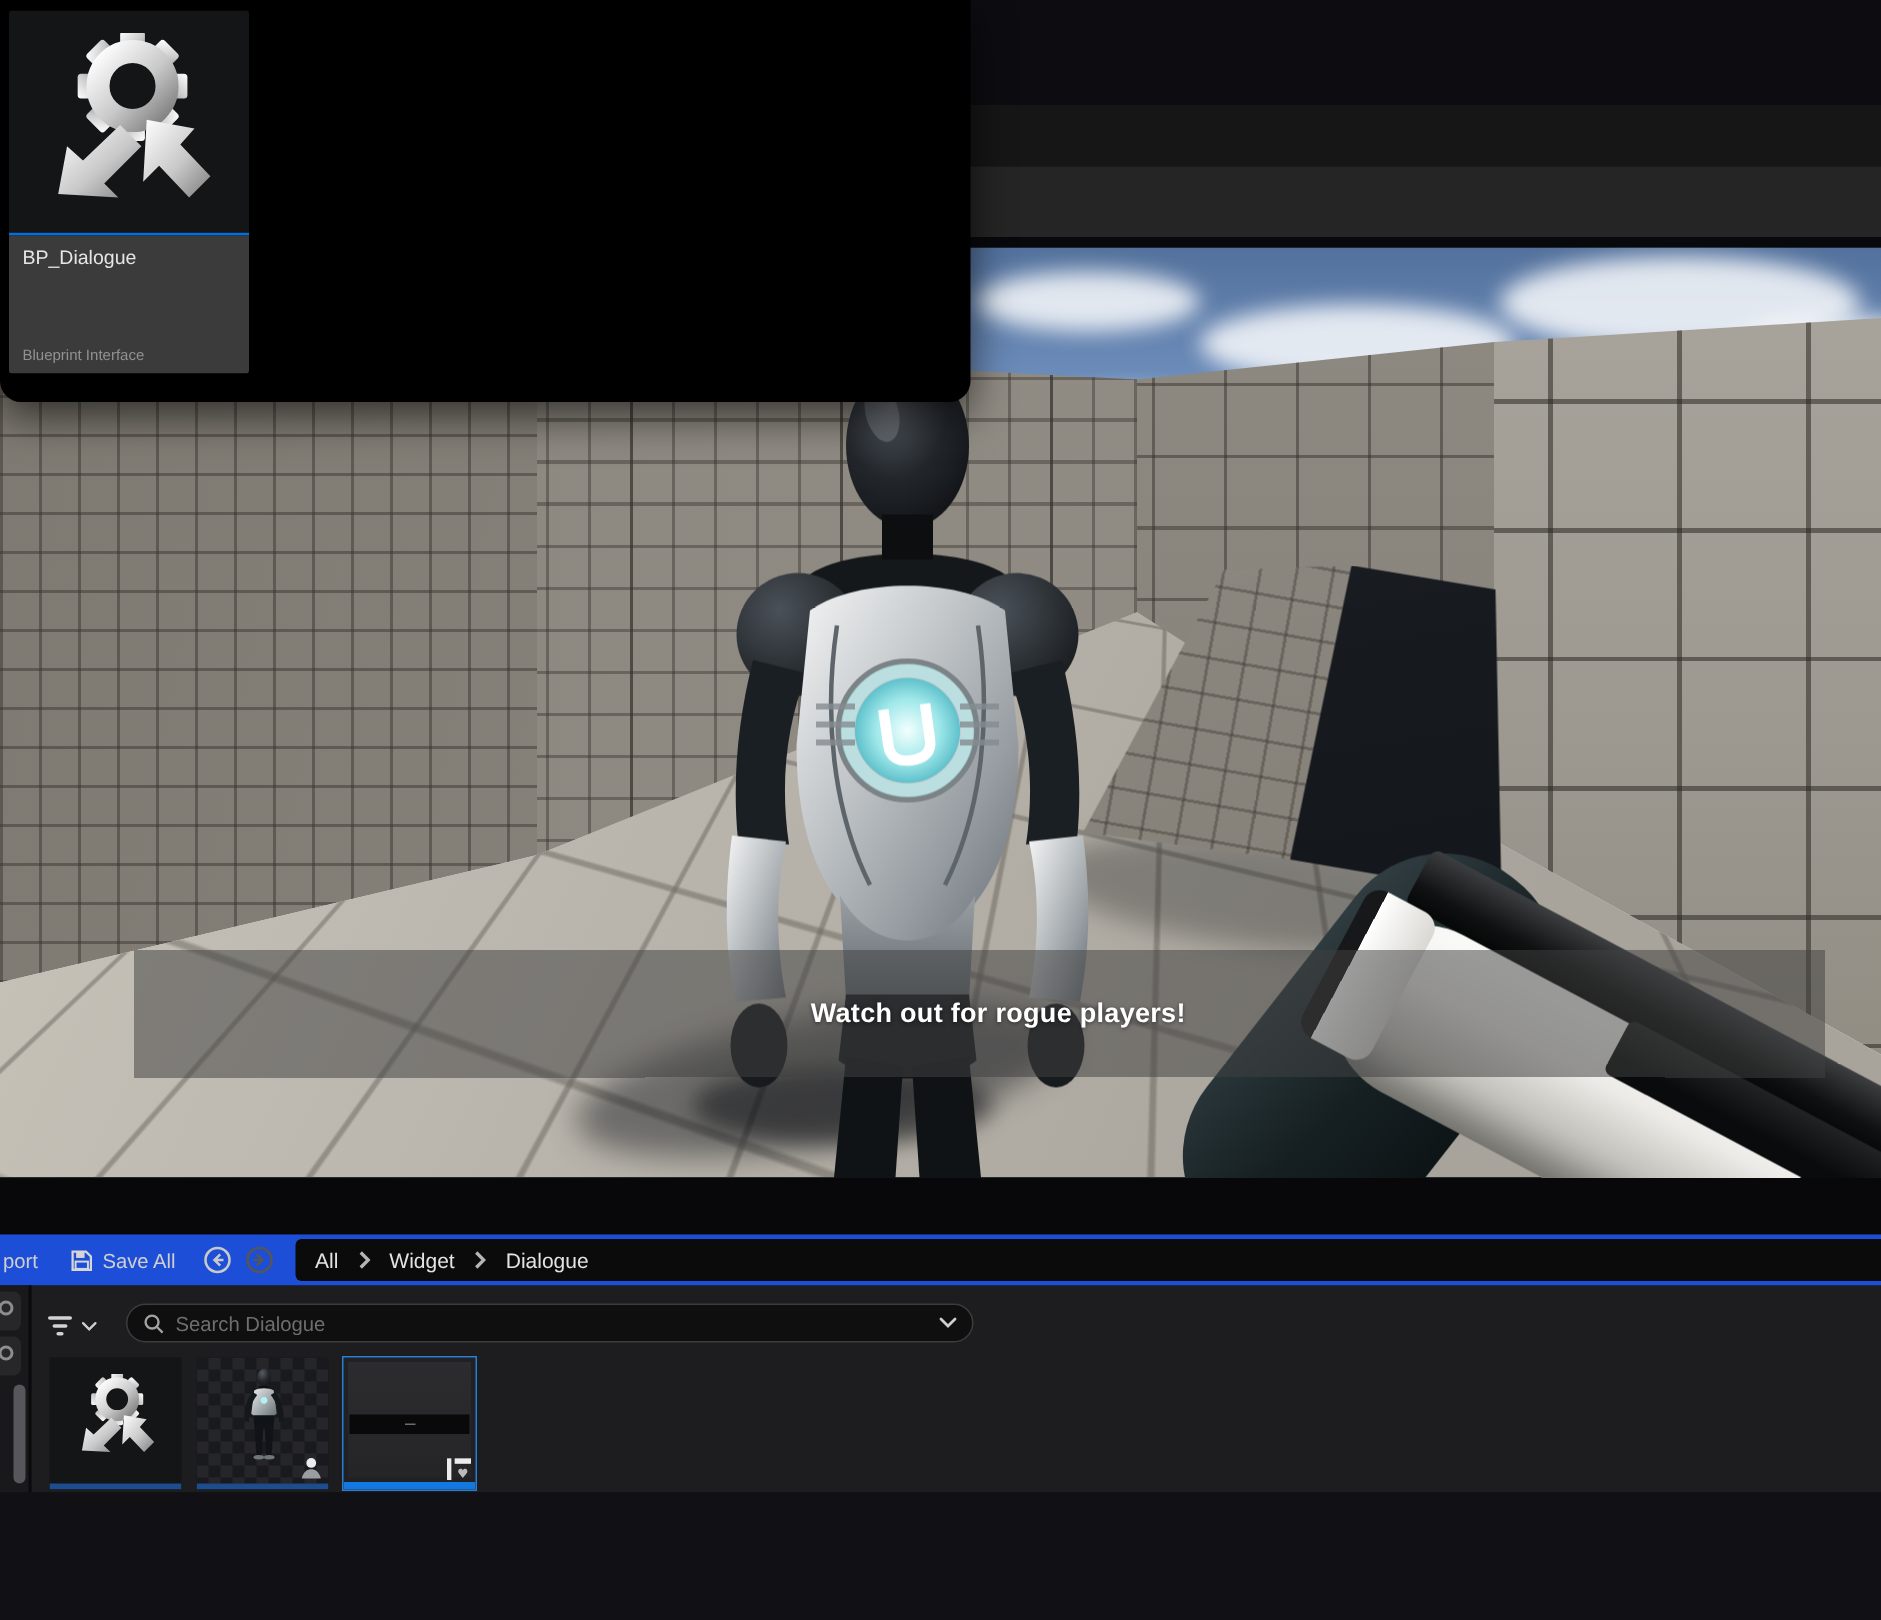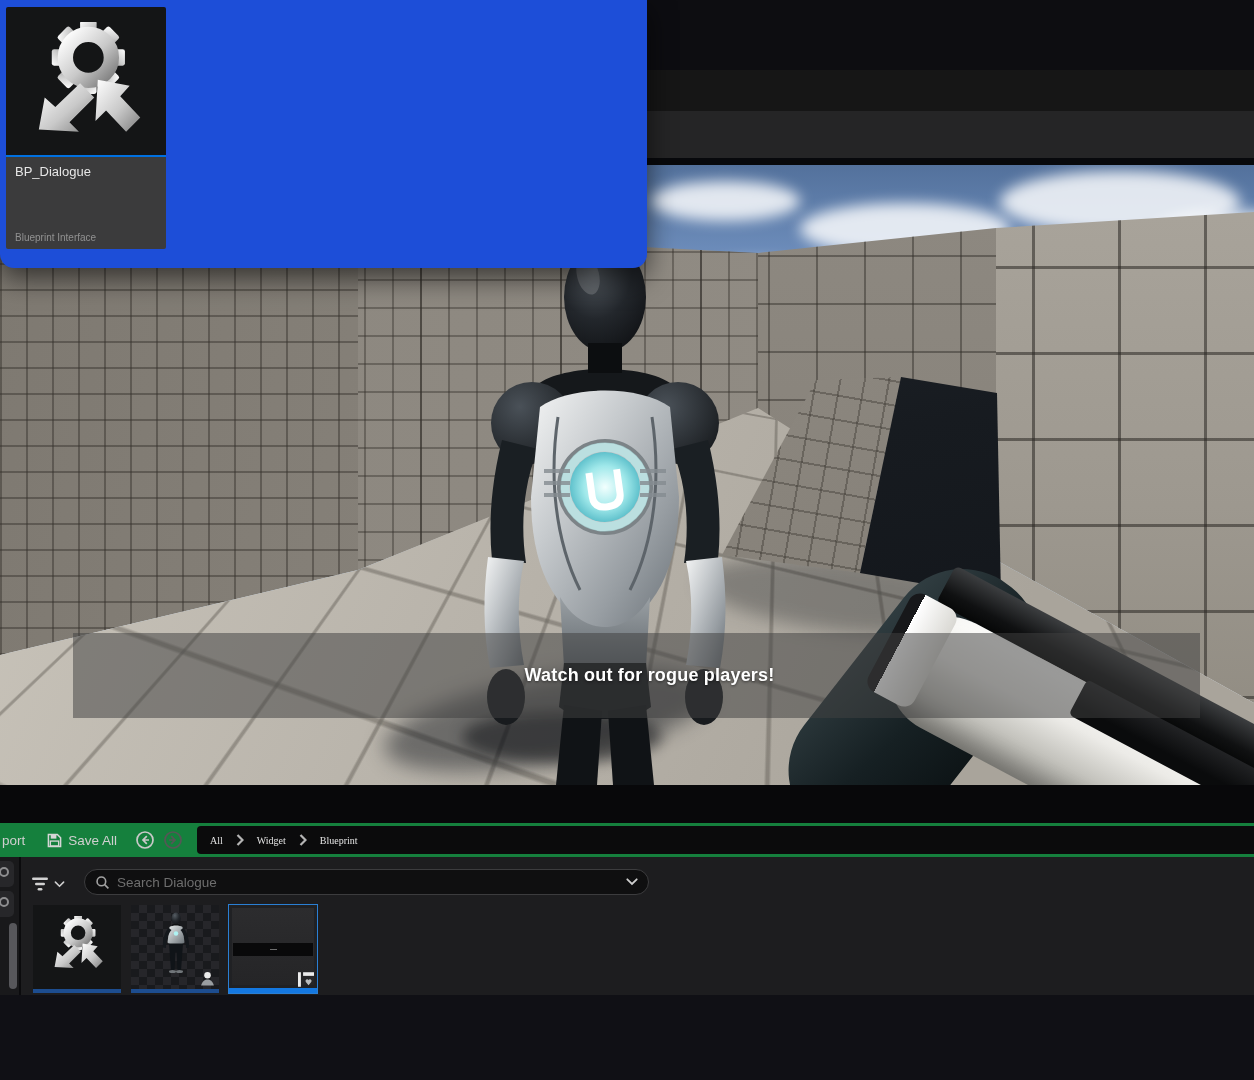--- a/index.html
+++ b/index.html
@@ -78,57 +78,57 @@
   .gun-barrel { position:absolute; left:896px; top:424px; width:548px; height:118px; border-radius:60px;
       transform-origin:0 50%; transform:rotate(28deg);
       background:linear-gradient(180deg,#fcfcfa 0%,#ecebe7 38%,#c2c1bb 72%,#94938d 100%);
       box-shadow:inset 0 -14px 20px rgba(0,0,0,.22); }
   .gun-muzzle { position:absolute; left:886px; top:430px; width:52px; height:110px; border-radius:12px;
       transform:rotate(28deg); background:linear-gradient(90deg,#17181a 0 12px,#ffffff 12px,#d9d8d3 100%); }
   .gun-rail2 { position:absolute; left:1078px; top:512px; width:360px; height:40px; border-radius:5px;
       transform-origin:0 50%; transform:rotate(28deg);
       background:linear-gradient(180deg,#222325,#0a0b0c 70%); }
 
-  .hud-message { position:absolute; left:73px; top:468px; width:1127px; height:85px;
+  .hud-message { position:absolute; left:89px; top:468px; width:1127px; height:85px;
       background:rgba(66,66,66,.52); display:flex; align-items:center; justify-content:center;padding-left:26px; }
   .hud-message span { color:#fff; font-size:18px; font-weight:bold; letter-spacing:.2px;
       text-shadow:0 1px 3px rgba(0,0,0,.55); }
 
   
-  .asset-popup { position:absolute; left:0; top:0; width:647px; height:268px; background:#1d4ed8;
+  .asset-popup { position:absolute; left:0; top:0; width:647px; height:268px; background:#000000;
       border-radius:0 0 14px 14px; box-shadow:0 10px 28px rgba(0,0,0,.6); z-index:40; padding:7px 0 0 6px; }
   .cards { display:flex; gap:8px; }
   .card { width:160px; height:242px; display:flex; flex-direction:column; border-radius:2px; overflow:hidden; }
   .card-thumb { position:relative; height:148px; background:#141516; flex:none; }
   .thumb-checker { background:repeating-conic-gradient(#26262a 0% 25%, #191a1d 0% 50%) 0 0/26px 26px; }
   .thumb-widget { background:linear-gradient(180deg,#2f2f30 0%,#28282a 100%); }
   .widget-bar { position:absolute; left:8px; right:8px; top:88px; height:26px; background:#09090a;
       display:flex; align-items:center; justify-content:center; }
   .widget-bar i { display:block; width:12px; height:2px; background:#6d6d6d; }
   .card-accent { height:2px; background:#0070e0; flex:none; }
   .card-label { flex:1; background:#3b3b3c; padding:7px 9px 6px; display:flex; flex-direction:column; }
   .card-name { color:#e6e6e6; font-size:13px; }
   .card-type { margin-top:auto; color:#919191; font-size:10px; }
   .bpi-big { position:absolute; left:50%; top:50%; transform:translate(-50%,-50%); }
   .npc-thumb { position:absolute; left:50%; top:6px; transform:translateX(-50%); }
   .corner-ico { position:absolute; right:5px; bottom:3px; }
 
   
   .cb-gap { position:absolute; left:0; top:785px; width:100%; height:38px; background:#08080a; }
-  .cb-toolbar { position:absolute; left:0; top:823px; width:100%; height:34px; background:#15803d;
+  .cb-toolbar { position:absolute; left:0; top:823px; width:100%; height:34px; background:#1d4ed8;
       display:flex; align-items:center; }
   .tb-text { color:#cfcfcf; font-size:13.5px; }
   .import-part { margin-left:2px; }
   .save-all { display:flex; align-items:flex-start; gap:6px; margin-left:22px; }
   .nav-arrows { display:flex; align-items:center; gap:7px; margin-left:17px; }
   .nav-btn { width:21px; height:21px; display:flex; align-items:center; justify-content:center; }
   .nav-back { color:#c9c9c9; } .nav-fwd { color:#565656; }
   .breadcrumb { position:absolute; left:197px; right:0; top:3px; height:28px; background:#0b0b0c;
       border-radius:4px 0 0 4px; display:flex; align-items:center; gap:13px; padding-left:13px; }
-  .crumb { color:#e3e3e3; font-size:10px;font-family:Liberation Serif, serif; }
+  .crumb { color:#e3e3e3; font-size:14px; }
   .crumb-sep { display:flex; align-items:center; }
 
   .cb-main { position:absolute; left:0; top:857px; width:100%; height:138px; background:#1d1d1f; }
   .mini-side { position:absolute; left:0; top:0; width:21px; height:138px; background:#19191b;
       border-right:2px solid #0b0b0d; overflow:hidden; }
   .mini-btn { position:absolute; left:-12px; width:26px; height:26px; background:#27272a; border-radius:5px; }
   .mini-btn .g { position:absolute; right:5px; top:6px; width:10px; height:10px; border:2px solid #8d8d8f;
       border-radius:50%; }
   .mini-scroll { position:absolute; left:9px; top:66px; width:8px; height:66px; background:#57575b; border-radius:4px; }
 
@@ -383,21 +383,21 @@
           <svg width="8" height="12">
             <use href="#icon-crumb-sep"></use>
           </svg>
         </span>
       <span class="crumb">Widget</span>
       <span class="crumb-sep">
           <svg width="8" height="12">
             <use href="#icon-crumb-sep"></use>
           </svg>
         </span>
-      <span class="crumb">Blueprint</span>
+      <span class="crumb">Dialogue</span>
     </div>
   </div>
 
   <div class="cb-main">
     <div class="mini-side">
       <div class="mini-btn" style="top:4px">
           <span class="g"></span>
         </div>
       <div class="mini-btn" style="top:34px">
           <span class="g"></span>

